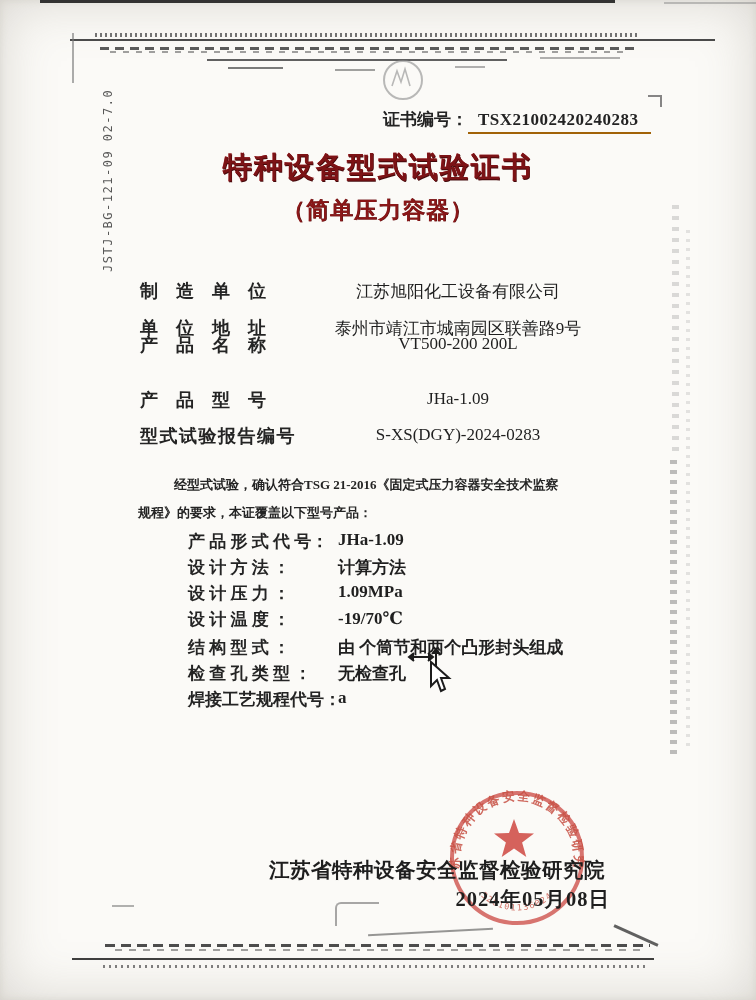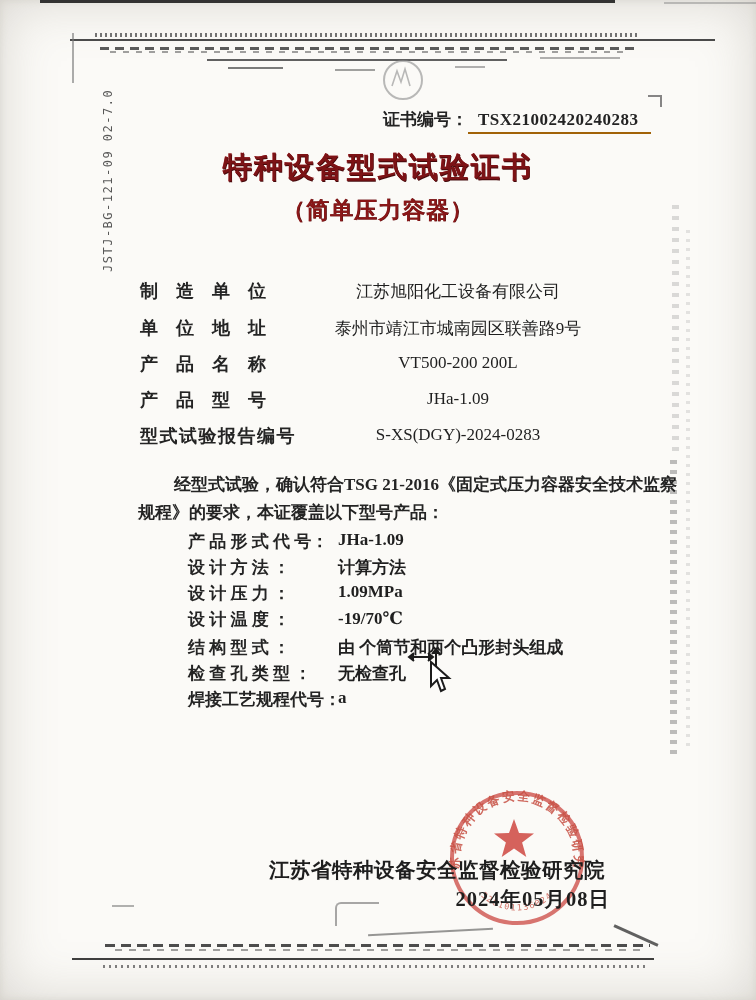--- a/index.html
+++ b/index.html
@@ -19,21 +19,21 @@
                 letter-spacing:1px;color:#8a1718;text-shadow:.4px .4px 0 #4a0c0d;}
   .side-code{left:101px;top:272px;width:184px;transform:rotate(-90deg);transform-origin:0 0;
              font-family:"DejaVu Sans Mono",monospace;font-size:12px;letter-spacing:1.5px;
              color:#3c3c3c;opacity:.85;white-space:nowrap;}
   
   .frow{left:140px;width:490px;height:26px;}
   .flabel{position:absolute;left:0;top:0;font-size:18px;font-weight:bold;color:#242424;white-space:nowrap;}
   .fvalue{position:absolute;left:162px;top:1px;width:312px;text-align:center;font-size:17px;
           font-weight:normal;color:#1f1f1f;white-space:nowrap;}
   
-  .statement{left:138px;top:471px;width:494px;font-size:17px;font-weight:bold;color:#242424;line-height:28px;}
+  .statement{left:138px;top:471px;width:494px;font-size:13px;font-weight:bold;color:#242424;line-height:28px;}
   .statement .l1{text-indent:36px;white-space:nowrap;}
   .statement .l2{white-space:nowrap;}
   .srow{left:188px;width:460px;height:24px;font-size:17px;font-weight:bold;color:#242424;}
   .slabel{position:absolute;left:0;top:0;white-space:nowrap;}
   .svalue{position:absolute;left:150px;top:0;white-space:nowrap;color:#1f1f1f;}
   
   .issuer-name{left:265px;top:856px;width:340px;text-align:right;font-size:20.5px;font-weight:bold;
                letter-spacing:.5px;color:#1e1e1e;z-index:3;}
   .issue-date{left:265px;top:885px;width:345px;text-align:right;font-size:20.5px;font-weight:bold;
               letter-spacing:1px;color:#1e1e1e;z-index:3;}
@@ -114,21 +114,21 @@
   <div class="abs side-code">JSTJ-BG-121-09 02-7.0</div>
 
   <div class="abs frow" style="top:279px">
     <span class="flabel">制　造　单　位</span>
     <span class="fvalue">江苏旭阳化工设备有限公司</span>
   </div>
   <div class="abs frow" style="top:316px">
     <span class="flabel">单　位　地　址</span>
     <span class="fvalue">泰州市靖江市城南园区联善路9号</span>
   </div>
-  <div class="abs frow" style="top:352px">
+  <div class="abs frow" style="top:333px">
     <span class="flabel">产　品　名　称</span>
     <span class="fvalue">VT500-200 200L</span>
   </div>
   <div class="abs frow" style="top:388px">
     <span class="flabel">产　品　型　号</span>
     <span class="fvalue">JHa-1.09</span>
   </div>
   <div class="abs frow" style="top:424px">
     <span class="flabel" style="letter-spacing:1.5px">型式试验报告编号</span>
     <span class="fvalue">S-XS(DGY)-2024-0283</span>

